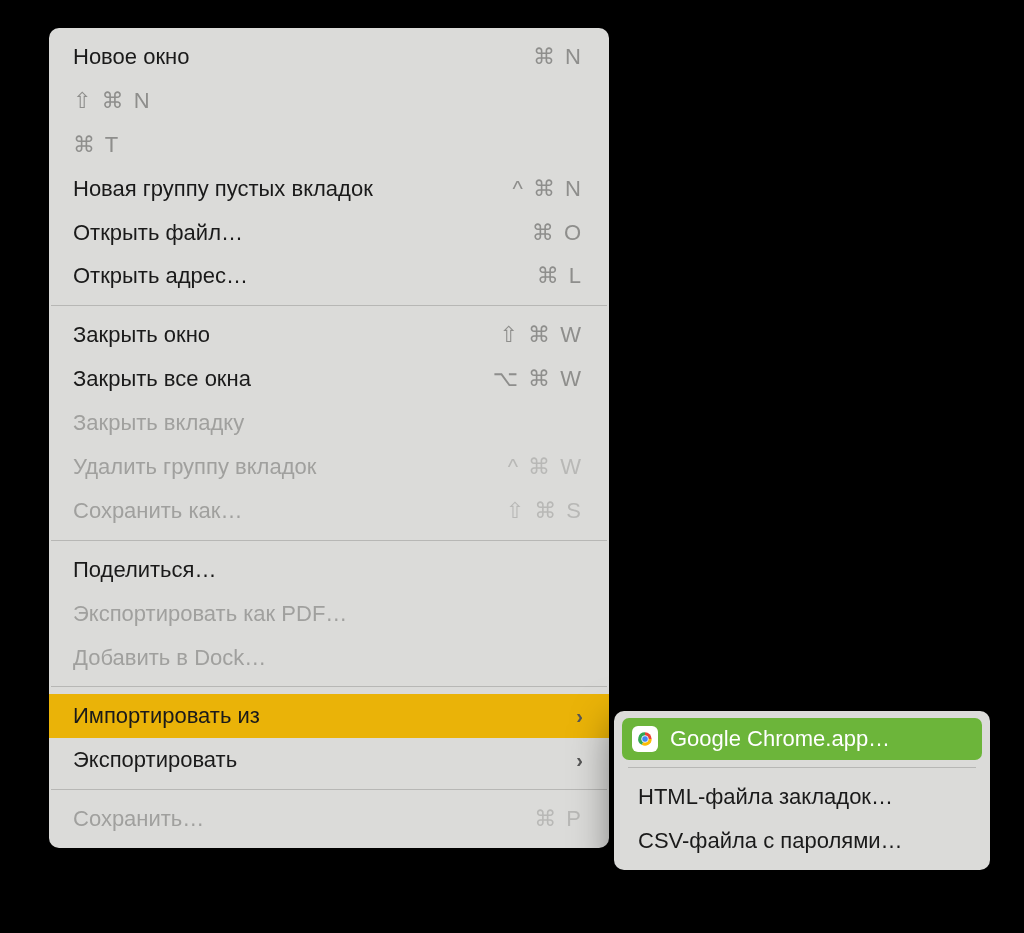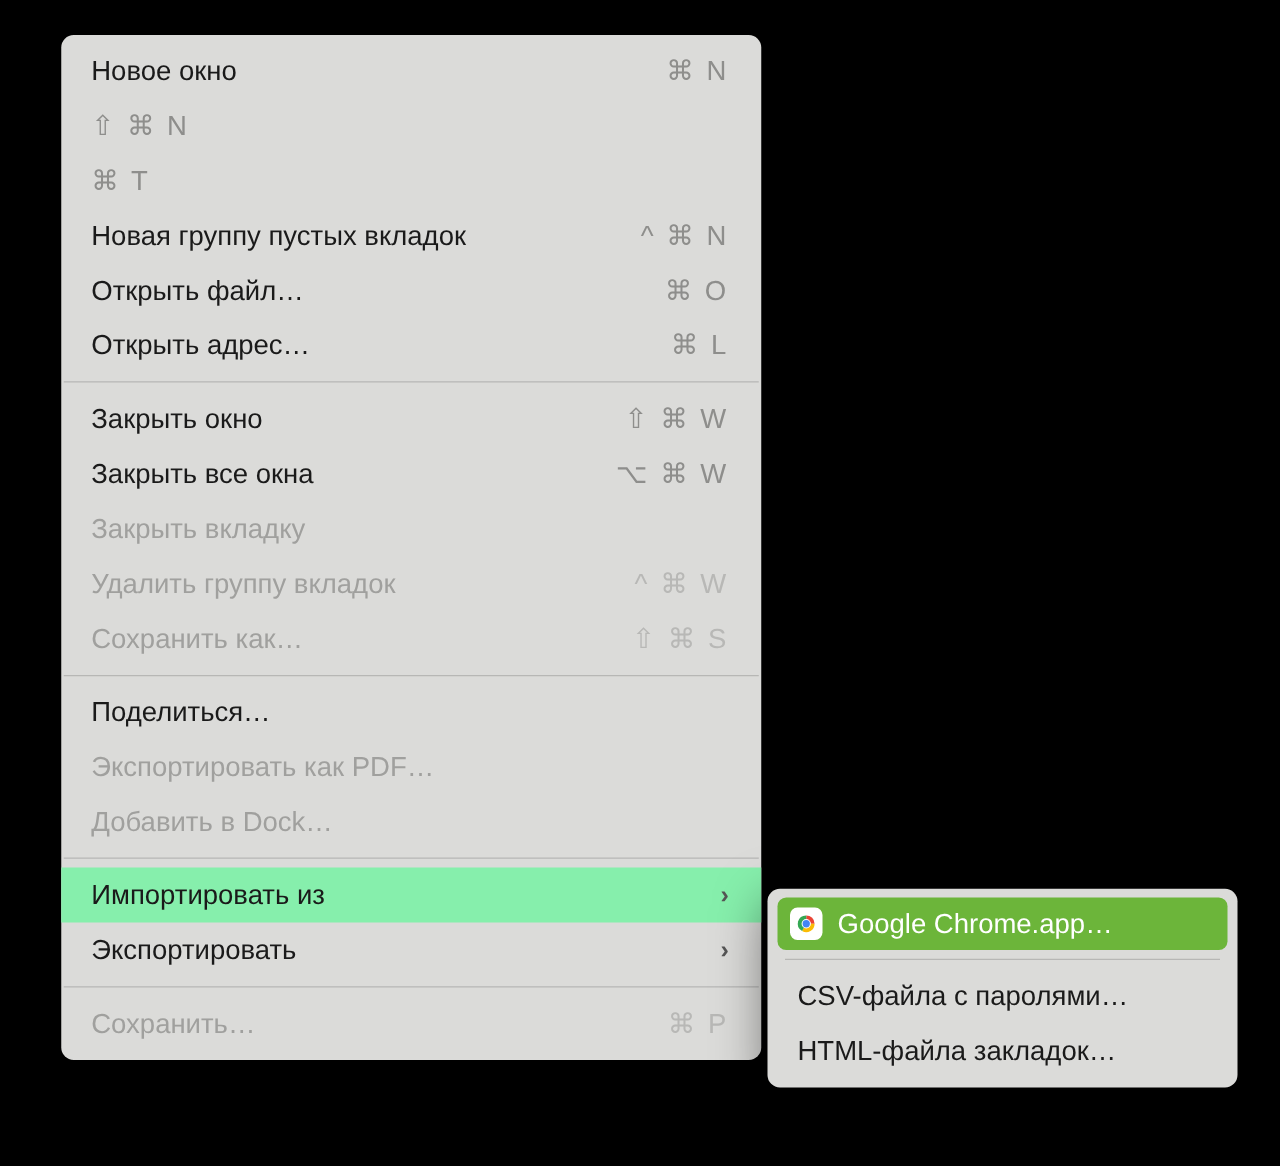--- a/index.html
+++ b/index.html
@@ -35,21 +35,21 @@
     padding: 6px 26px 6px 24px;
     font-size: 22px;
     line-height: 1.45;
     color: #1a1a1a;
     cursor: default;
   }
   .menu-item.disabled {
     color: #a0a09e;
   }
   .menu-item.highlight {
-    background: #86efac;
+    background: #eab308;
   }
   .menu-item.green {
     background: #6cb53a;
     color: #fff;
     border-radius: 7px;
     margin: 0 8px;
     padding: 5px 14px 5px 10px;
   }
   .shortcut {
     color: #8e8e8c;
@@ -177,18 +177,18 @@
           <path d="M16 38 A16 16 0 0 1 24 8 L24 24 Z" fill="#34A853"></path>
           <circle cx="24" cy="24" r="8" fill="#4285F4"></circle>
           <circle cx="24" cy="24" r="8" fill="none" stroke="#fff" stroke-width="2"></circle>
         </svg>
       </span>
       <span class="sub-label">Google Chrome.app…</span>
     </span>
   </div>
   <div class="separator"></div>
   <div class="menu-item">
-    <span>CSV-файла с паролями…</span>
+    <span>HTML-файла закладок…</span>
   </div>
   <div class="menu-item">
-    <span>HTML-файла закладок…</span>
+    <span>CSV-файла с паролями…</span>
   </div>
 </div>
 
 </body></html>

